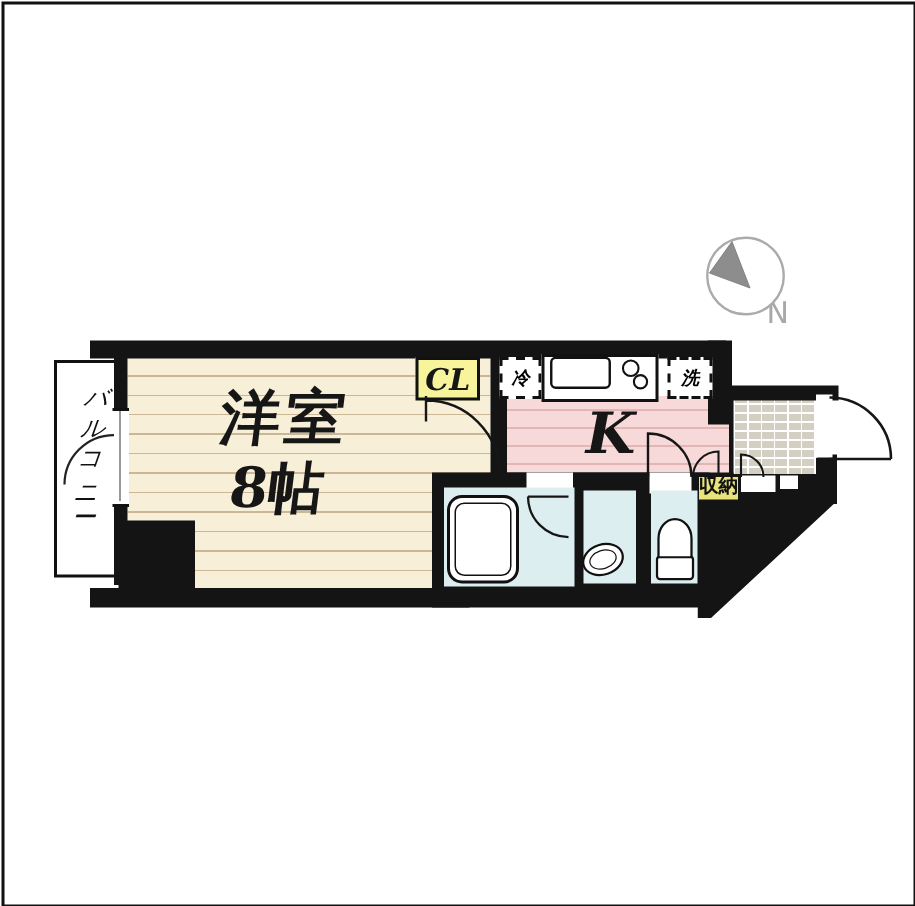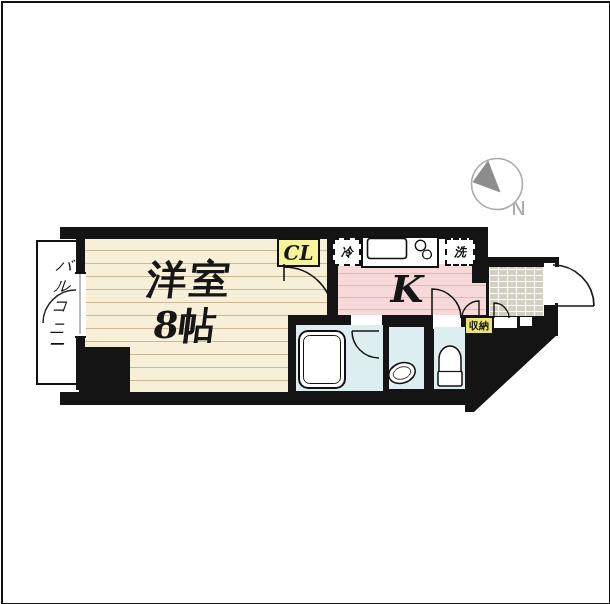--- a/index.html
+++ b/index.html
@@ -29,21 +29,21 @@
   #roomLabel .l1{font-size:40px;letter-spacing:3px;}
   #roomLabel .l2{font-size:37px;}
   #kLabel{position:absolute;left:383px;top:266px;width:48px;height:46px;font-size:38px;font-style:italic;
           font-weight:bold;text-align:center;line-height:46px;}
   #clLabel{font-size:20px;font-style:italic;font-weight:bold;}
   #balconyLabel{position:absolute;left:41px;top:247px;width:28px;height:132px;writing-mode:vertical-rl;
                 text-orientation:mixed;font-size:16px;font-style:italic;letter-spacing:4px;
                 transform:skewX(-6deg);color:#111;}
   .smalljp{font-size:12px;font-style:italic;font-weight:bold;}
   #storageLbl{position:absolute;left:466px;top:318px;width:26px;height:15px;background:#e8e37a;
-              display:flex;align-items:center;justify-content:center;font-size:10px;font-weight:bold;color:#111;}
+              display:flex;align-items:flex-end;justify-content:center;font-size:13px;font-weight:bold;color:#111;}
   #nLabel{position:absolute;left:511px;top:196px;width:24px;height:24px;font-family:"DejaVu Sans","Liberation Sans",sans-serif;
           font-size:20px;color:#a8a8a8;}
   svg{position:absolute;left:0;top:0;pointer-events:none;}
 </style>
 </head>
 <body>
 
 <div id="stage">
   <div id="frame"></div>
 

